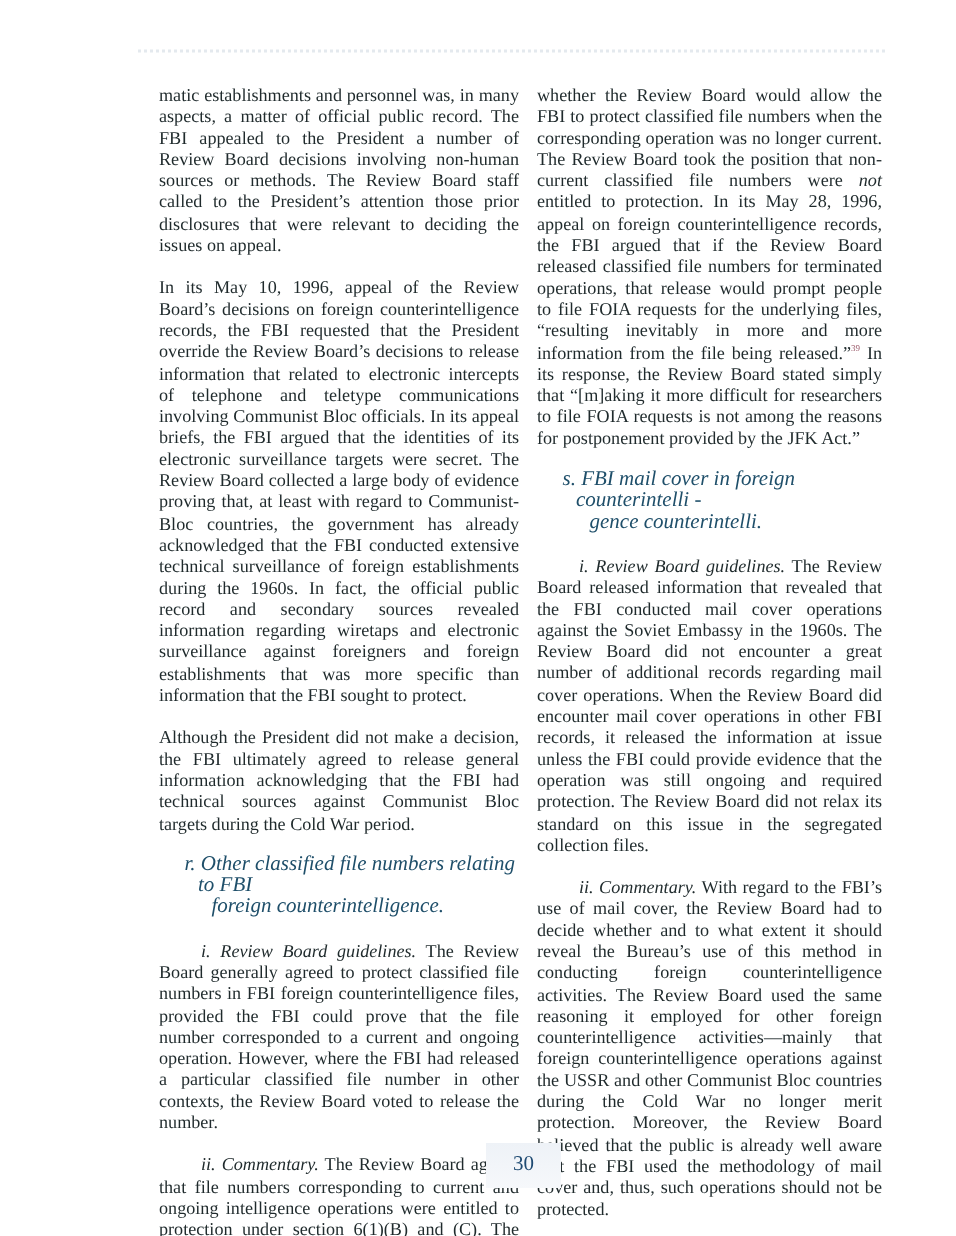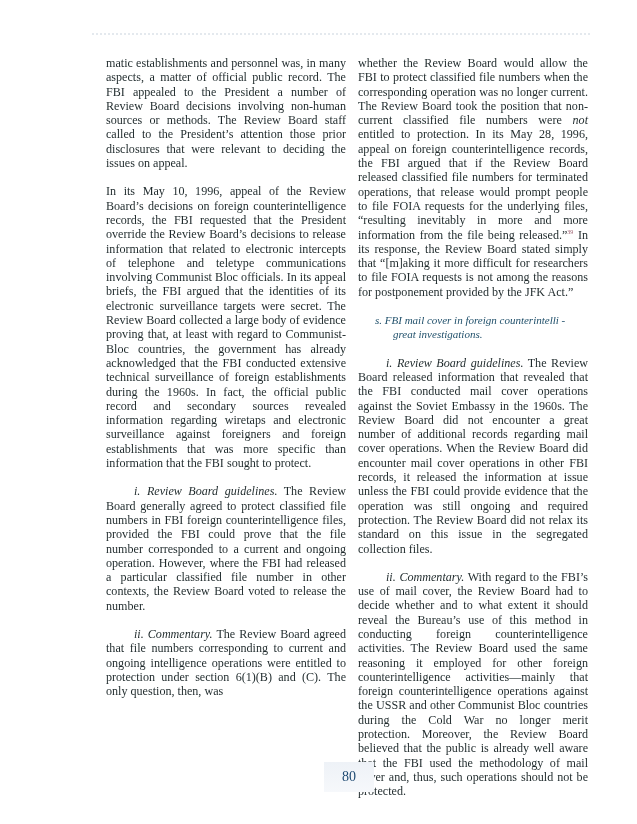--- a/index.html
+++ b/index.html
@@ -8,47 +8,53 @@
   .top-rule { position: absolute; left: 92px; top: 33px; width: 498px; height: 0;
               border-top: 2px dotted #e4e9ee; }
   .col { position: absolute; top: 56px; width: 240px; font-size: 12.1px; line-height: 14.3px;
          text-align: justify; hyphens: none; }
   .col-left { left: 106px; }
   .col-right { left: 358px; width: 230px; }
   .col p { margin: 0 0 14px 0; }
   .col p.indent { text-indent: 28px; font-family: Liberation Serif, serif; }
   .col p.tight { margin-bottom: 0; }
   .lead-it { font-style: italic; }
-  .subhead { font-style: italic; color: #1f4f6a; font-size: 11px; line-height: 14.3px;
+  .subhead { font-style: italic; color: #1f4f6a; font-size: 14px; line-height: 14.3px;
              padding-left: 26px; text-indent: -9px; margin: 0 0 14px 0; text-align: left; }
   .subhead .sub-line { display: block; padding-left: 9px; text-indent: 0; }
   sup { font-size: 6px; color: #9a5a6a; vertical-align: super; line-height: 0; }
   .page-num-box { position: absolute; left: 324px; top: 762px; width: 50px; height: 30px;
                   background: linear-gradient(#eef2f7, #f6f8fb); display: flex;
                   align-items: center; justify-content: center; }
   .page-num { font-size: 14px; color: #1e4a72; font-family: "Liberation Serif", serif; }
 </style>
 </head>
 <body>
 
 <div class="top-rule"></div>
 
 <div class="col col-left">
   <p>matic establishments and personnel was, in many aspects, a matter of official public record. The FBI appealed to the President a number of Review Board decisions involving non-human sources or methods. The Review Board staff called to the President’s attention those prior disclosures that were relevant to deciding the issues on appeal.</p>
   <p>In its May 10, 1996, appeal of the Review Board’s decisions on foreign counterintelligence records, the FBI requested that the President override the Review Board’s decisions to release information that related to electronic intercepts of telephone and teletype communications involving Communist Bloc officials. In its appeal briefs, the FBI argued that the identities of its electronic surveillance targets were secret. The Review Board collected a large body of evidence proving that, at least with regard to Communist-Bloc countries, the government has already acknowledged that the FBI conducted extensive technical surveillance of foreign establishments during the 1960s. In fact, the official public record and secondary sources revealed information regarding wiretaps and electronic surveillance against foreigners and foreign establishments that was more specific than information that the FBI sought to protect.</p>
+  <p>Although the President did not make a decision, the FBI ultimately agreed to release general information acknowledging that the FBI had technical sources against Communist Bloc targets during the Cold War period.</p>
+  <div class="subhead">
+    <span>r.</span>
+    <span>Other classified file numbers relating to FBI</span>
+    <span class="sub-line">foreign counterintelligence.</span>
+  </div>
   <p class="indent"><span class="lead-it">i. Review Board guidelines.</span><span> The Review Board generally agreed to protect classified file numbers in FBI foreign counterintelligence files, provided the FBI could prove that the file number corresponded to a current and ongoing operation. However, where the FBI had released a particular classified file number in other contexts, the Review Board voted to release the number.</span></p>
   <p class="indent tight"><span class="lead-it">ii. Commentary.</span><span> The Review Board agreed that file numbers corresponding to current and ongoing intelligence operations were entitled to protection under section 6(1)(B) and (C). The only question, then, was</span></p>
 </div>
 
 <div class="col col-right">
   <p><span>whether the Review Board would allow the FBI to protect classified file numbers when the corresponding operation was no longer current. The Review Board took the position that non-current classified file numbers were </span><em>not</em><span> entitled to protection. In its May 28, 1996, appeal on foreign counterintelligence records, the FBI argued that if the Review Board released classified file numbers for terminated operations, that release would prompt people to file FOIA requests for the underlying files, “resulting inevitably in more and more information from the file being released.”</span><sup>39</sup><span> In its response, the Review Board stated simply that “[m]aking it more difficult for researchers to file FOIA requests is not among the reasons for postponement provided by the JFK Act.”</span></p>
   <div class="subhead">
     <span>s.</span>
     <span>FBI mail cover in foreign counterintelli -</span>
-    <span class="sub-line">great investigations.</span>
+    <span class="sub-line">gence counterintelli.</span>
   </div>
   <p class="indent"><span class="lead-it">i. Review Board guidelines.</span><span> The Review Board released information that revealed that the FBI conducted mail cover operations against the Soviet Embassy in the 1960s. The Review Board did not encounter a great number of additional records regarding mail cover operations. When the Review Board did encounter mail cover operations in other FBI records, it released the information at issue unless the FBI could provide evidence that the operation was still ongoing and required protection. The Review Board did not relax its standard on this issue in the segregated collection files.</span></p>
   <p class="indent tight"><span class="lead-it">ii. Commentary.</span><span> With regard to the FBI’s use of mail cover, the Review Board had to decide whether and to what extent it should reveal the Bureau’s use of this method in conducting foreign counterintelligence activities. The Review Board used the same reasoning it employed for other foreign counterintelligence activities—mainly that foreign counterintelligence operations against the USSR and other Communist Bloc countries during the Cold War no longer merit protection. Moreover, the Review Board believed that the public is already well aware that the FBI used the methodology of mail cover and, thus, such operations should not be protected.</span></p>
 </div>
 
 <div class="page-num-box">
-  <span class="page-num">80</span>
+  <span class="page-num">30</span>
 </div>
 
 </body></html>

